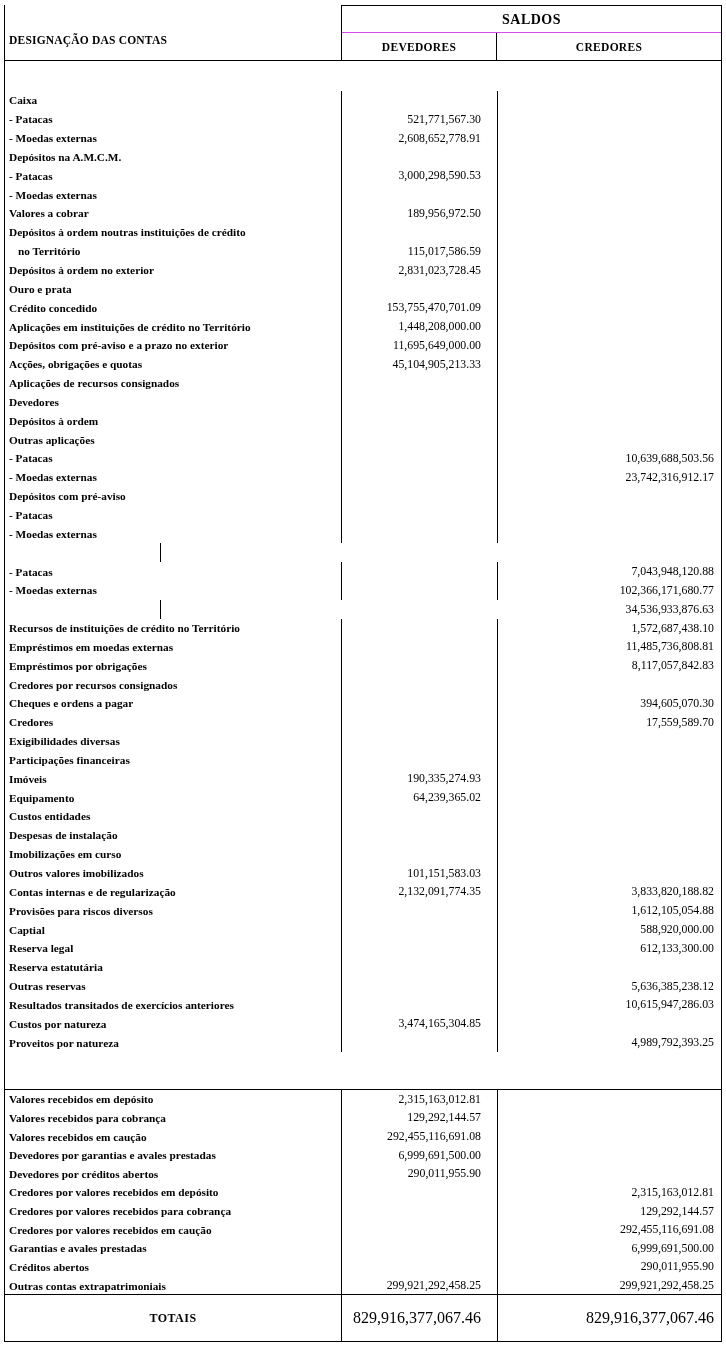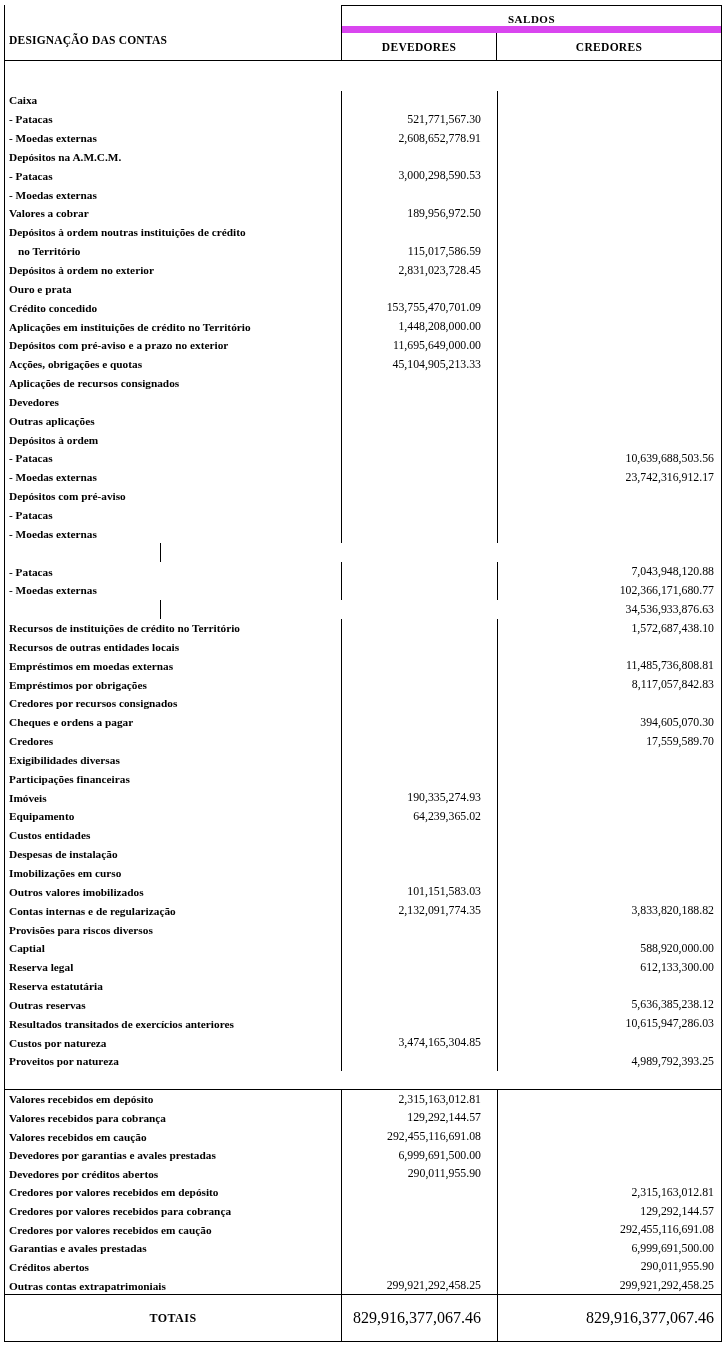--- a/index.html
+++ b/index.html
@@ -17,22 +17,22 @@
   }
   
   .thead { display:flex; height:56px; border-bottom:1px solid #000; }
   .th-left {
     width:337px; border-right:1px solid #000;
     display:flex; align-items:center; padding:14px 17px 0 4px;
     font-weight:bold; font-size:11.5px; letter-spacing:0.2px;
   }
   .th-right { flex:1; display:flex; flex-direction:column; border-top:1px solid #000; }
   .saldos-cell {
-    height:27px; line-height:27px; border-bottom:7px solid #d946ef;
-    text-align:center; font-weight:bold; font-size:11px; letter-spacing:0.5px;
+    height:27px; line-height:27px; border-bottom:1px solid #d946ef;
+    text-align:center; font-weight:bold; font-size:14px; letter-spacing:0.5px;
   }
   .subhead { flex:1; display:flex; }
   .sub-dev {
     width:155px; border-right:1px solid #000;
     display:flex; align-items:center; justify-content:center;
     font-weight:bold; font-size:11.5px; letter-spacing:0.3px;
   }
   .sub-cred {
     flex:1; display:flex; align-items:center; justify-content:center;
     font-weight:bold; font-size:11.5px; letter-spacing:0.3px;
@@ -174,32 +174,32 @@
     <div class="cell cell-cred"></div>
   </div>
 
   <div class="row">
     <div class="cell cell-name">Devedores</div>
     <div class="cell cell-dev"></div>
     <div class="cell cell-cred"></div>
   </div>
 
   <div class="row">
+    <div class="cell cell-name">Depósitos à ordem</div>
+    <div class="cell cell-dev"></div>
+    <div class="cell cell-cred"></div>
+  </div>
+
+  <div class="row">
     <div class="cell cell-name">Outras aplicações</div>
     <div class="cell cell-dev"></div>
     <div class="cell cell-cred"></div>
   </div>
 
   <div class="row">
-    <div class="cell cell-name">Depósitos à ordem</div>
-    <div class="cell cell-dev"></div>
-    <div class="cell cell-cred"></div>
-  </div>
-
-  <div class="row">
     <div class="cell cell-name">- Patacas</div>
     <div class="cell cell-dev"></div>
     <div class="cell cell-cred">10,639,688,503.56</div>
   </div>
 
   <div class="row">
     <div class="cell cell-name">- Moedas externas</div>
     <div class="cell cell-dev"></div>
     <div class="cell cell-cred">23,742,316,912.17</div>
   </div>
@@ -243,25 +243,20 @@
     <div class="cell cell-dev"></div>
     <div class="cell cell-cred">34,536,933,876.63</div>
   </div>
 
   <div class="row">
     <div class="cell cell-name">Recursos de instituições de crédito no Território</div>
     <div class="cell cell-dev"></div>
     <div class="cell cell-cred">1,572,687,438.10</div>
   </div>
 
-  <div class="row">
-    <div class="cell cell-name">Recursos de outras entidades locais</div>
-    <div class="cell cell-dev"></div>
-    <div class="cell cell-cred"></div>
-  </div>
 
   <div class="row">
     <div class="cell cell-name">Empréstimos em moedas externas</div>
     <div class="cell cell-dev"></div>
     <div class="cell cell-cred">11,485,736,808.81</div>
   </div>
 
   <div class="row">
     <div class="cell cell-name">Empréstimos por obrigações</div>
     <div class="cell cell-dev"></div>
@@ -336,20 +331,21 @@
 
   <div class="row">
     <div class="cell cell-name">Contas internas e de regularização</div>
     <div class="cell cell-dev">2,132,091,774.35</div>
     <div class="cell cell-cred">3,833,820,188.82</div>
   </div>
 
   <div class="row">
     <div class="cell cell-name">Provisões para riscos diversos</div>
     <div class="cell cell-dev"></div>
+    <div class="cell cell-cred">1,612,105,054.88</div>
   </div>
 
   <div class="row">
     <div class="cell cell-name">Captial</div>
     <div class="cell cell-dev"></div>
     <div class="cell cell-cred">588,920,000.00</div>
   </div>
 
   <div class="row">
     <div class="cell cell-name">Reserva legal</div>

